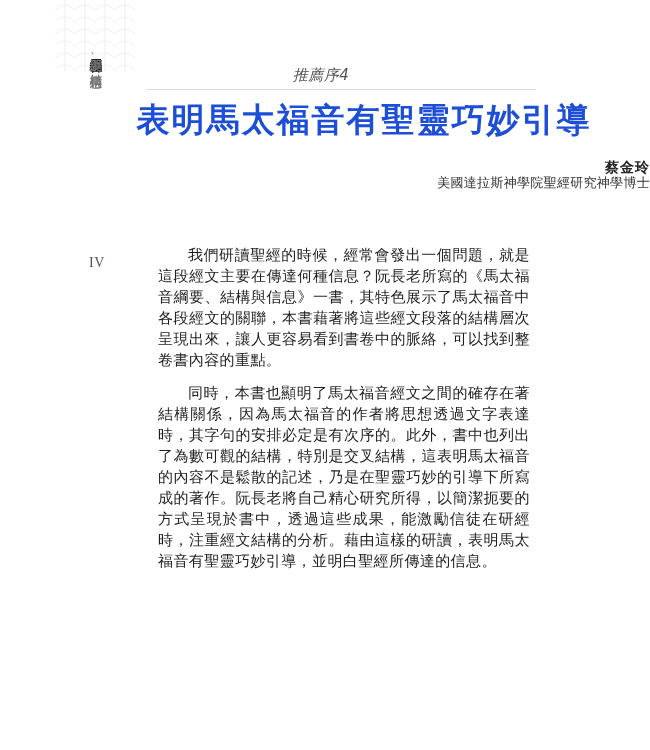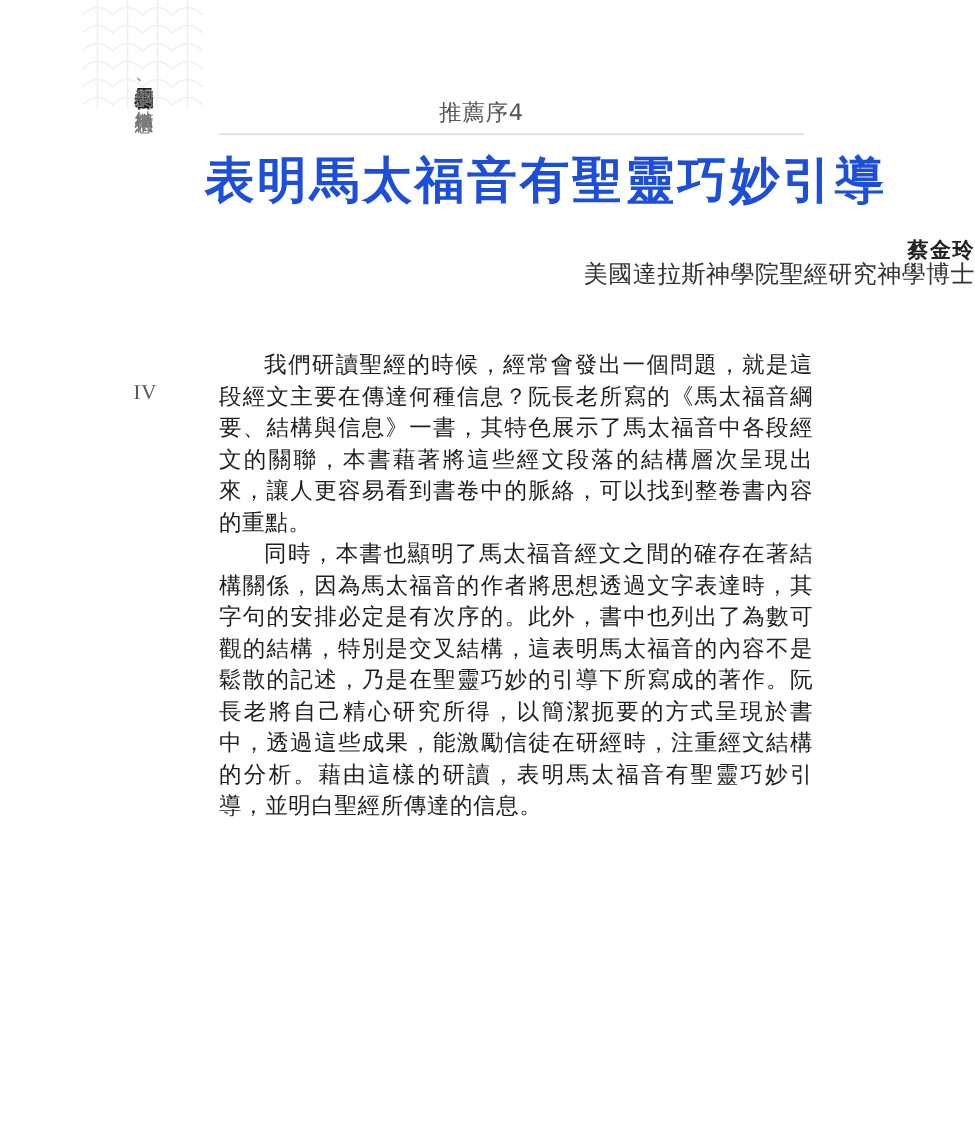--- a/index.html
+++ b/index.html
@@ -62,20 +62,21 @@
     .section-label {
       position: absolute;
       left: 0;
       width: 642px;
       top: 66px;
       text-align: center;
       font-family: "DejaVu Sans", "Liberation Sans", sans-serif;
       font-size: 15px;
       color: #555;
       letter-spacing: 0.5px;
+      font-style: italic;
     }
     .divider {
       position: absolute;
       left: 146px;
       top: 89px;
       width: 390px;
       height: 1px;
       background: #dcdcdc;
     }
     .main-title {
@@ -100,39 +101,39 @@
       font-family: "DejaVu Sans", "Liberation Sans", sans-serif;
     }
     .author-name {
       font-size: 14px;
       font-weight: bold;
       color: #222;
       letter-spacing: 1px;
       line-height: 18px;
     }
     .author-cred {
-      font-size: 16px;
+      font-size: 13px;
       color: #333;
       line-height: 14px;
       letter-spacing: 0.3px;
     }
     .body-text {
       position: absolute;
       left: 146px;
       top: 233px;
       width: 396px;
       font-family: "DejaVu Serif", "Liberation Serif", serif;
       font-size: 15px;
       line-height: 21px;
       color: #1e1e1e;
       text-align: justify;
       letter-spacing: 0.4px;
     }
     .body-text p {
-      margin: 0;
+      margin: 12px;
       text-indent: 2em;
     }
   </style>
 </head>
 <body>
 
 <div class="page">
 
   <svg class="pattern" viewBox="0 0 82 72" xmlns="http://www.w3.org/2000/svg">
     <g fill="none" stroke="#e2e2e2" stroke-width="1">

